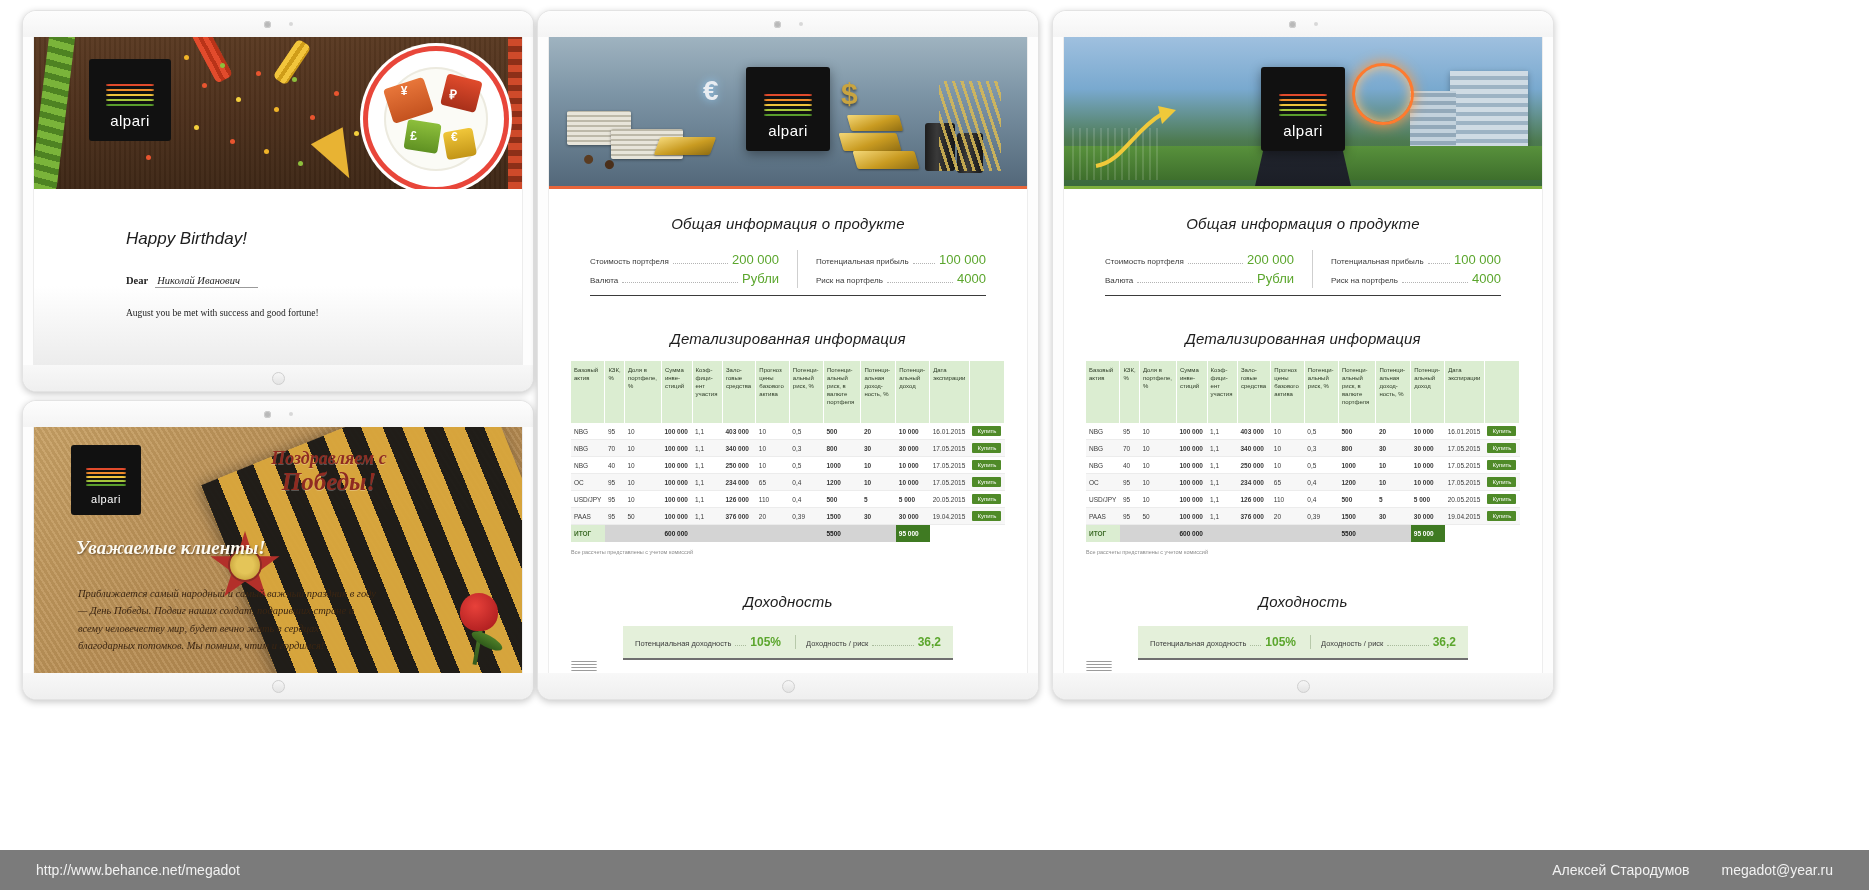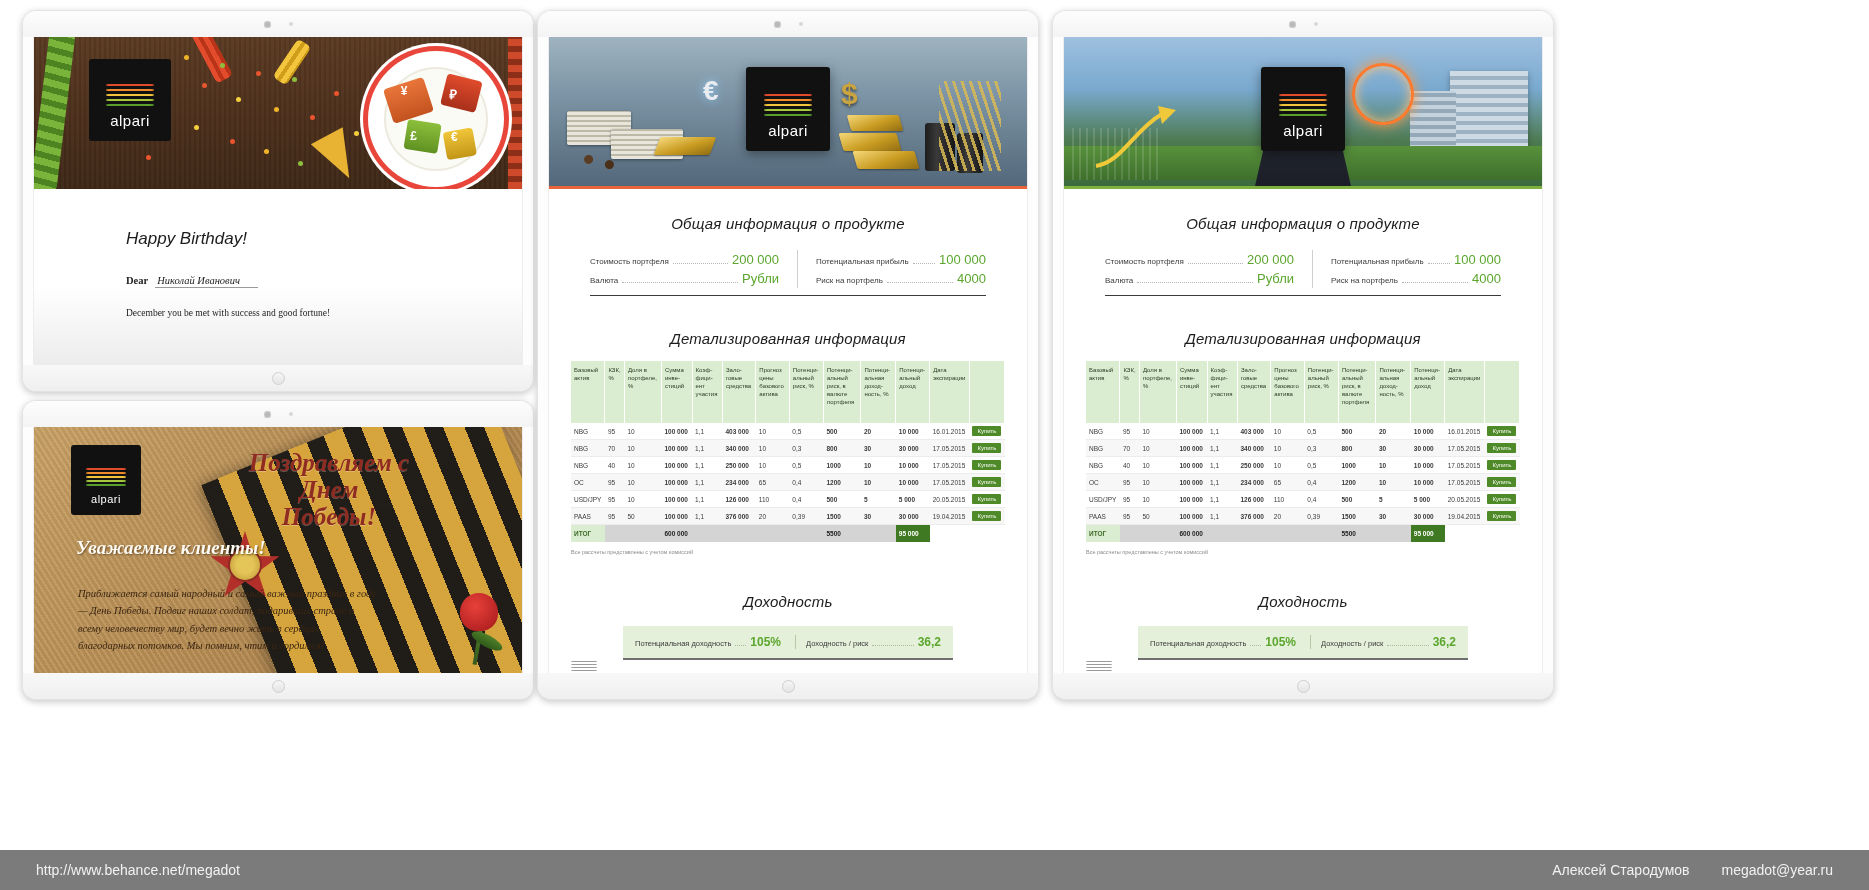--- a/index.html
+++ b/index.html
@@ -116,21 +116,21 @@
   .vic-logo {
     position: absolute; left: 37px; top: 18px; width: 70px; height: 70px;
     background: #111; border-radius: 3px;
     display: flex; flex-direction: column; align-items: center; justify-content: flex-end; padding-bottom: 10px;
   }
   .vic-head {
     position: absolute; left: 165px; top: 22px; width: 260px; text-align: center;
     font-family: "Liberation Serif", serif; font-style: italic; font-weight: bold;
     color: #8f2b21; line-height: 1.08; text-shadow: 0 1px 0 rgba(255,255,255,.25);
   }
-  .vic-head .l1 { font-size: 25px; }
+  .vic-head .l1 { font-size: 18px; }
   .vic-head .l2 { font-size: 25px; }
   .vic-head .l3 { font-size: 25px; }
   .vic-sub {
     position: absolute; left: 42px; top: 110px;
     font-family: "Liberation Serif", serif; font-style: italic; font-weight: bold;
     font-size: 19px; color: #fdfbf3; text-shadow: 1px 1px 2px rgba(60,35,10,.6);
   }
   .vic-p {
     position: absolute; left: 44px; top: 158px; width: 300px;
     font-family: "Liberation Serif", serif; font-style: italic; font-size: 10.5px;
@@ -334,21 +334,21 @@
         <span style="position:absolute;left:61%;top:58%;color:#fff;font-size:12px;font-weight:bold;">€</span>
       </div>
     </div>
 
     <div class="bday-body">
       <div class="bday-h1">Happy Birthday!</div>
       <div class="bday-dear">
         <b>Dear</b>
         <span class="bday-name">Николай Иванович</span>
       </div>
-      <div class="bday-p">December you be met with success and good fortune!</div>
+      <div class="bday-p">August you be met with success and good fortune!</div>
 
     </div>
   </div>
   <div class="tablet-bottom">
     <span class="homebtn"></span>
   </div>
 </div>
 
 <div class="tablet" id="tablet-victory">
   <div class="tablet-top">
@@ -375,21 +375,20 @@
           <i style="top:5px;border-color:#ef8a2a;"></i>
           <i style="top:9px;border-color:#f2c43b;"></i>
           <i style="top:13px;border-color:#a6c63b;"></i>
           <i style="top:17px;border-color:#5a9e2c;"></i>
         </div>
         <span class="logo-word small">alpari</span>
       </div>
 
       <div class="vic-head">
         <div class="l1">Поздравляем с</div>
-        <div class="l2">Днем</div>
         <div class="l3">Победы!</div>
       </div>
 
       <div class="vic-sub">Уважаемые клиенты!</div>
       <div class="vic-p">Приближается самый народный и самый важный праздник в году — День Победы. Подвиг наших солдат, подаривших стране и всему человечеству мир, будет вечно жить в сердцах благодарных потомков. Мы помним, чтим и гордимся!</div>
 
     </div>
   </div>
   <div class="tablet-bottom">
     <span class="homebtn"></span>

